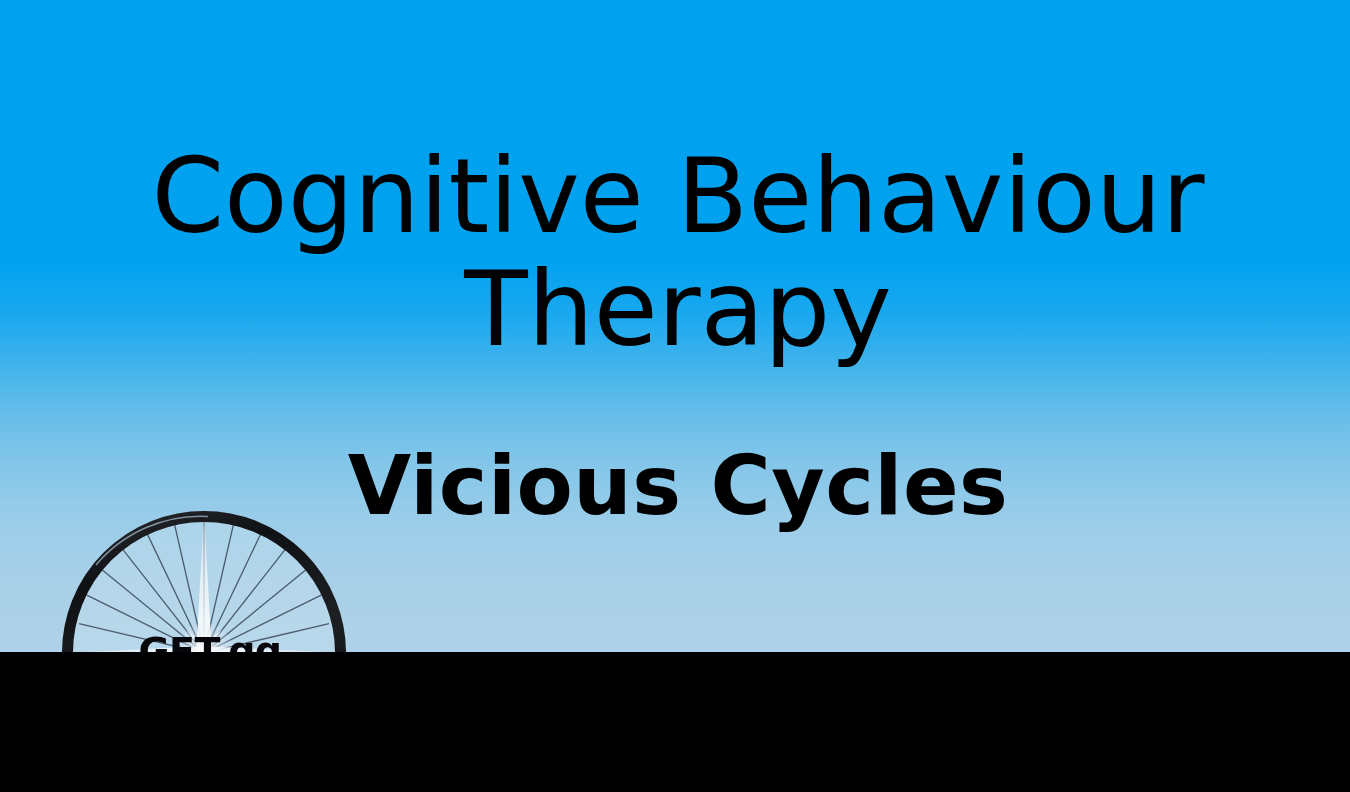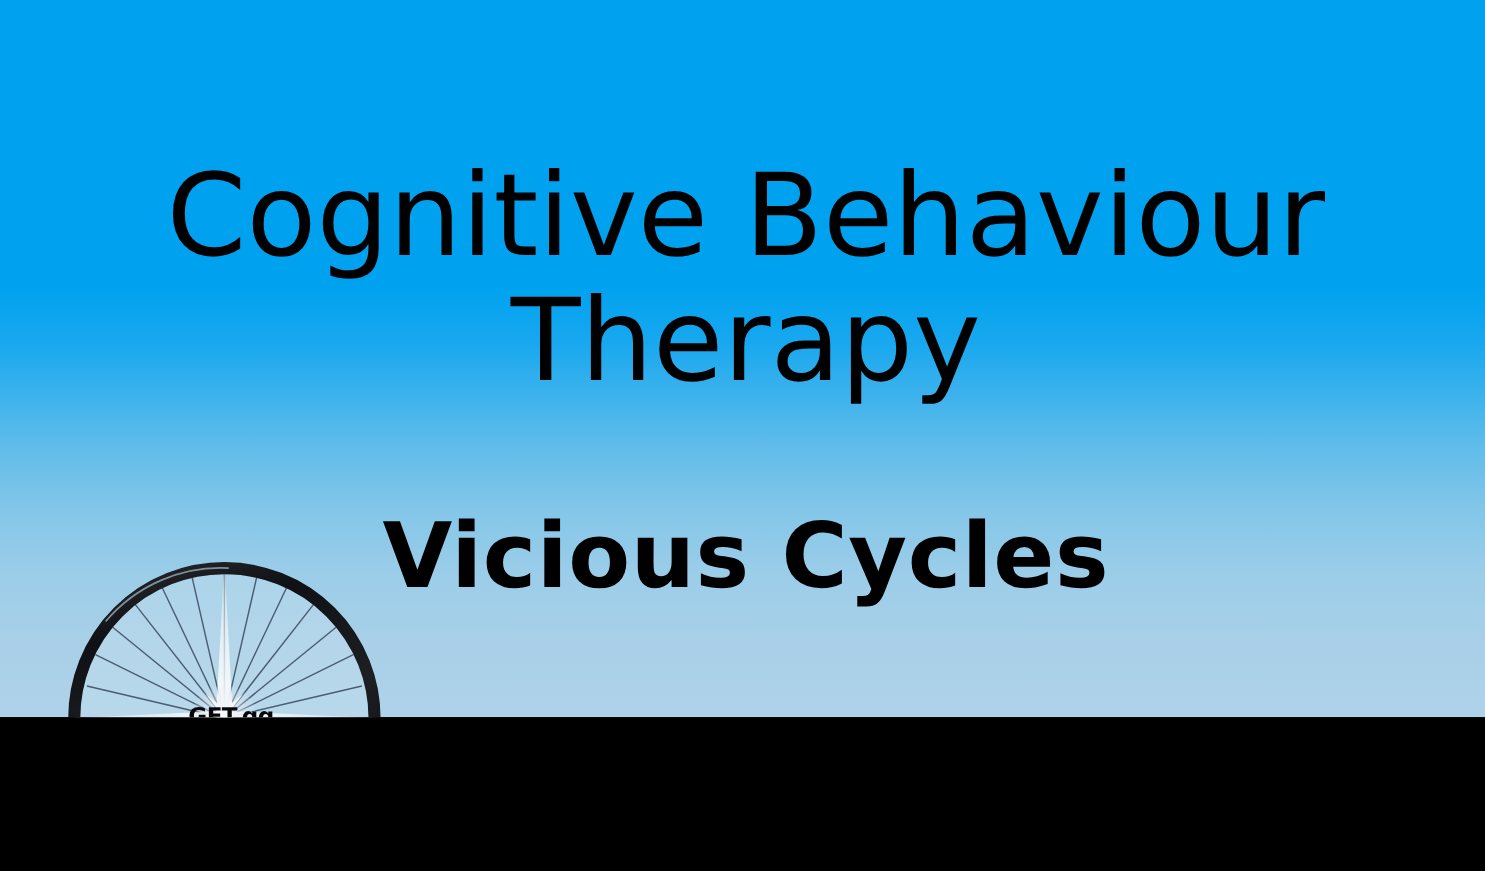--- a/index.html
+++ b/index.html
@@ -45,21 +45,21 @@
     color: #000000;
     font-size: 104px;
     line-height: 113px;
     font-weight: 400;
     letter-spacing: 0px;
     white-space: nowrap;
   }
   .subtitle-block {
     position: absolute;
     left: 0;
-    top: 461px;
+    top: 440px;
     width: 1350px;
     text-align: center;
     padding-left: 6px;
     box-sizing: border-box;
   }
   .subtitle-line {
     color: #000000;
     font-size: 82px;
     line-height: 92px;
     font-weight: 700;
@@ -81,21 +81,21 @@
     left: 0;
     top: 0;
     width: 292px;
     height: 292px;
     display: flex;
     align-items: center;
     justify-content: center;
     pointer-events: none;
   }
   .logo-text span {
-    font-size: 21px;
+    font-size: 38px;
     font-weight: 700;
     color: #07070b;
     letter-spacing: -0.5px;
     transform: translate(6px, -2px);
     font-family: "DejaVu Sans", "Liberation Sans", sans-serif;
     text-align: right;
   }
 </style>
 </head>
 <body>

